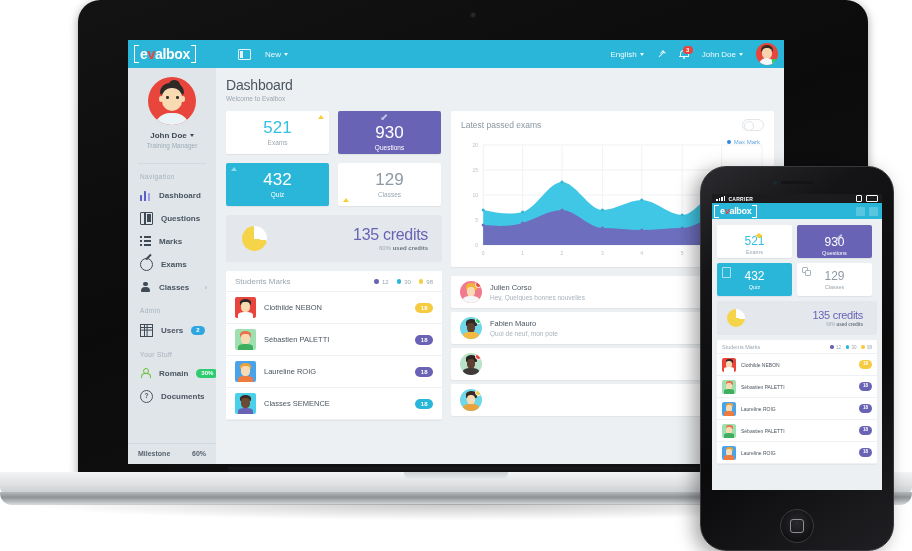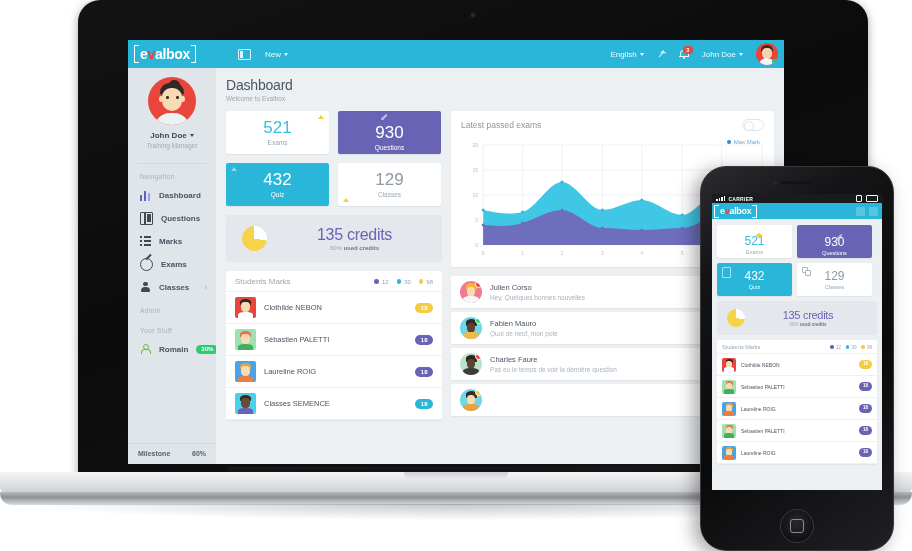--- a/index.html
+++ b/index.html
@@ -199,21 +199,21 @@
   .tri{width:0;height:0;border-left:3.5px solid transparent;border-right:3.5px solid transparent;border-bottom:4px solid #f5c518;}
   .tri.cyan{border-bottom-color:#9fe2f0;}
 
   .credits{
     margin-top:9px;height:47px;background:#e4e8ec;border-radius:2px;display:flex;align-items:center;
   }
   .pie{
     width:25px;height:25px;border-radius:50%;margin:0 14px 0 16px;flex:0 0 auto;
     background:conic-gradient(#ffffff 0deg 100deg,#f6d44a 100deg 360deg);
   }
-  .credits-txt{flex:1;text-align:center;padding-right:14px;}
+  .credits-txt{flex:1;text-align:right;padding-right:14px;}
   .credits-num{font-size:16px;color:#6963b5;font-weight:400;letter-spacing:-.3px;}
   .credits-sub{font-size:6px;color:#9aa7b2;margin-top:1px;}
   .credits-sub b{color:#6b7680;font-weight:700;}
 
   .panel{background:#fff;border-radius:2px;box-shadow:0 1px 1px rgba(0,0,0,.05);}
   .chart-panel{height:156px;padding:8px 10px 6px;box-sizing:border-box;position:relative;}
   .chart-head{display:flex;align-items:center;}
   .chart-title{font-size:8.5px;color:#8a97a2;font-weight:400;}
   .toggle{
     margin-left:auto;width:20px;height:10px;border-radius:6px;border:1px solid #e0e5e9;background:#fff;position:relative;
@@ -399,26 +399,36 @@
             <span class="sico sico-exam"></span>
             <span class="ilabel">Exams</span>
           </div>
           <div class="side-item">
             <span class="sico sico-person"></span>
             <span class="ilabel">Classes</span>
             <span class="chev">›</span>
           </div>
 
           <div class="side-section">Admin</div>
+          <div class="side-item">
+            <span class="sico sico-grid"></span>
+            <span class="ilabel">Users</span>
+            <span class="pill blue">2</span>
+            <span class="chev">›</span>
+          </div>
 
           <div class="side-section">Your Stuff</div>
           <div class="side-item">
             <span class="sico sico-profile"></span>
             <span class="ilabel">Romain</span>
             <span class="pill green">30%</span>
+          </div>
+          <div class="side-item">
+            <span class="sico sico-help">?</span>
+            <span class="ilabel">Documents</span>
           </div>
 
           <div class="milestone">
             <span>Milestone</span>
             <span>60%</span>
           </div>
         </div>
 
         <div class="content">
           <div class="page-title">Dashboard</div>
@@ -618,24 +628,20 @@
                     <span class="mmsg" style="display:block">Quoi de neuf, mon pote</span>
                   </span>
                 </div>
                 <div class="mrow">
                   <span class="mavatar" style="background:#b9e3c8">
                     <span class="av-hair" style="background:#2b2420"></span>
                     <span class="av-face" style="background:#5c4030"></span>
                     <span class="av-body" style="background:#3d3a38"></span>
                     <span class="mdot" style="background:#e8453c"></span>
                   </span>
-                  <span class="mtxt">
-                    <span class="mname" style="display:block">Charles Faure</span>
-                    <span class="mmsg" style="display:block">Pas eu le temps de voir la dernière question</span>
-                  </span>
                 </div>
                 <div class="mrow">
                   <span class="mavatar" style="background:#6fd7e8">
                     <span class="av-hair" style="background:#3a2a22"></span>
                     <span class="av-face"></span>
                     <span class="av-body" style="background:#e8a33c"></span>
                     <span class="mdot" style="background:#f6cb3f"></span>
                   </span>
                 </div>
               </div>

